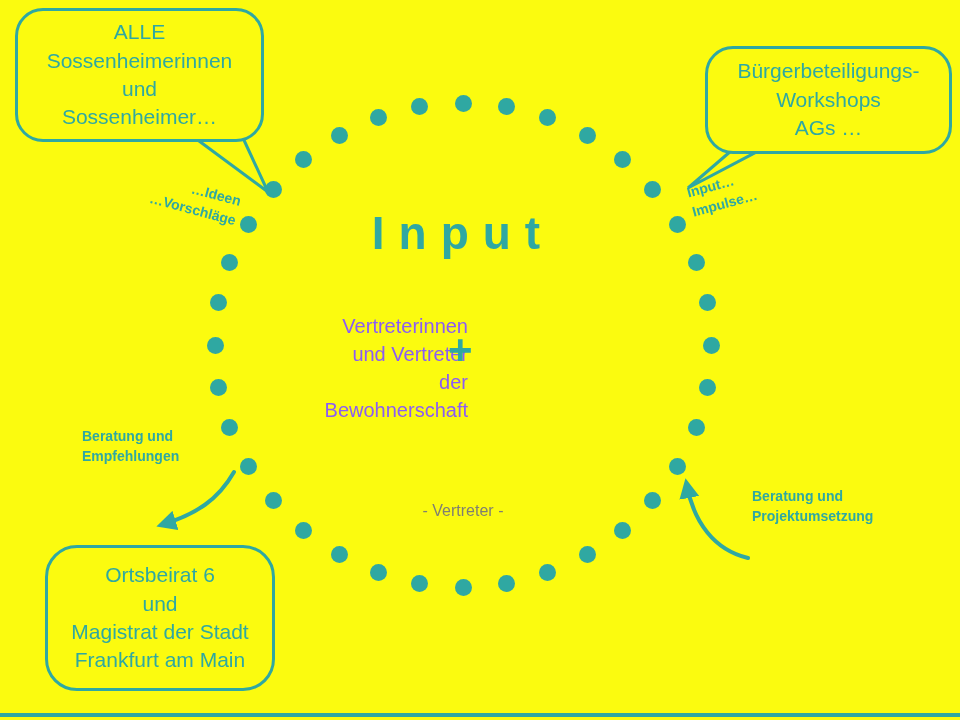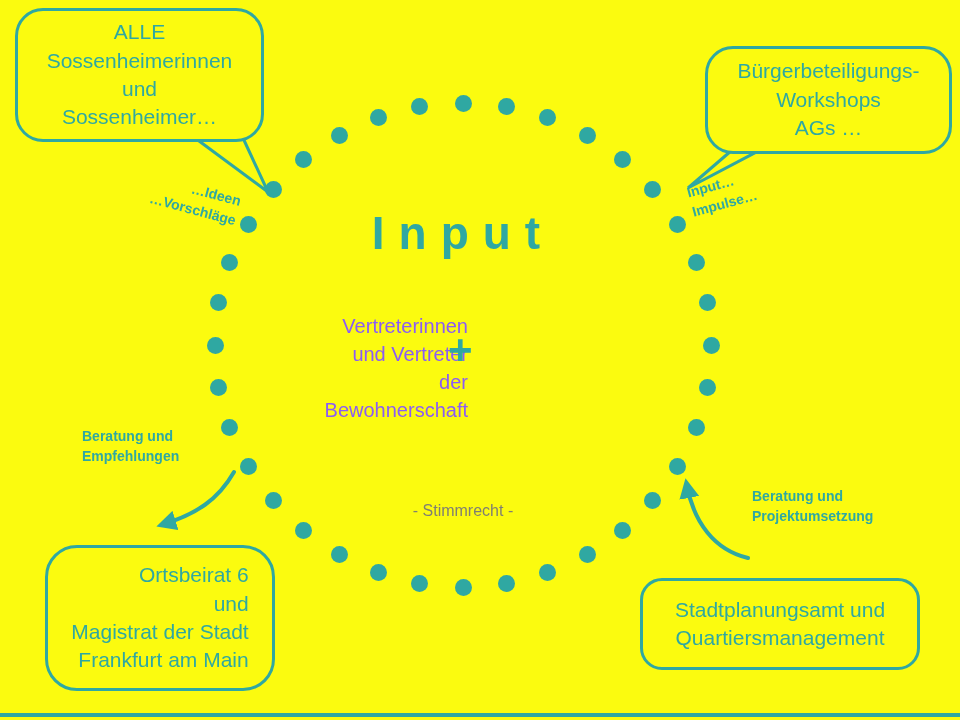--- a/index.html
+++ b/index.html
@@ -104,38 +104,36 @@
   <div class="abs title" style="left:263px;top:206px;width:400px;">Input</div>
 
   <div class="abs inner-block pre" style="left:248px;top:312px;width:220px;">Vertreterinnen
 und Vertreter
 der
 Bewohnerschaft</div>
 
   <div class="abs plus" style="left:448px;top:326px;">+</div>
 
 
-  <div class="abs note" style="left:363px;top:502px;width:200px;">- Stimmrecht -</div>
+  <div class="abs note" style="left:363px;top:502px;width:200px;">- Vertreter -</div>
 
   <div class="bubble pre" style="left:15px;top:8px;width:249px;height:134px;border-radius:28px;">ALLE
 Sossenheimerinnen
 und
 Sossenheimer…</div>
 
   <div class="bubble pre" style="left:705px;top:22px;width:247px;height:108px;border-radius:28px;margin-top:24px;">Bürgerbeteiligungs-
 Workshops
 AGs …</div>
 
-  <div class="bubble pre" style="left:45px;top:545px;width:230px;height:146px;border-radius:32px;text-align:right;">Ortsbeirat 6
+  <div class="bubble pre" style="left:45px;top:545px;width:230px;height:146px;border-radius:32px;">Ortsbeirat 6
 und
 Magistrat der Stadt
 Frankfurt am Main</div>
 
-  <div class="bubble pre" style="left:640px;top:578px;width:280px;height:92px;border-radius:22px;">Stadtplanungsamt und
-Quartiersmanagement</div>
 
   <div class="abs tag pre" style="left:125px;top:176px;width:115px;text-align:right;transform:rotate(15deg);">…Ideen
 …Vorschläge</div>
 
   <div class="abs tag pre" style="left:688px;top:168px;width:110px;text-align:left;transform:rotate(-15deg);">Input…
 Impulse…</div>
 
   <div class="abs tag pre" style="left:82px;top:426px;width:130px;">Beratung und
 Empfehlungen</div>
 

